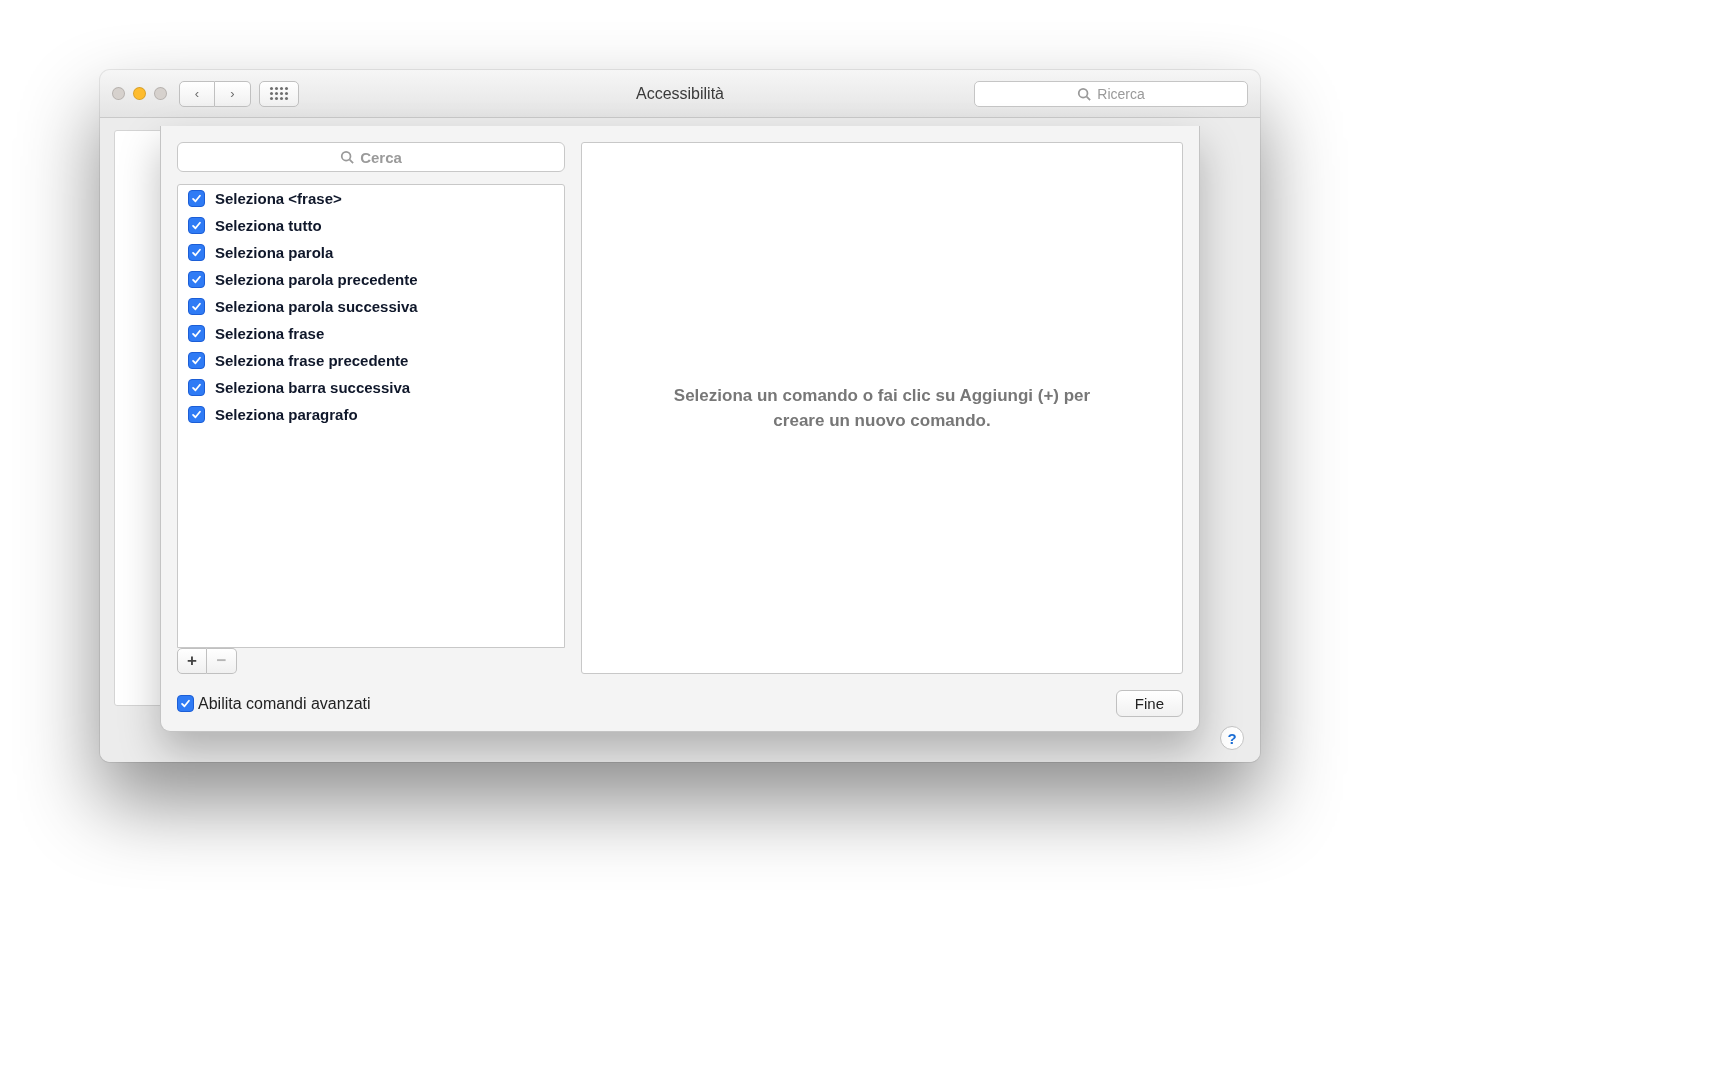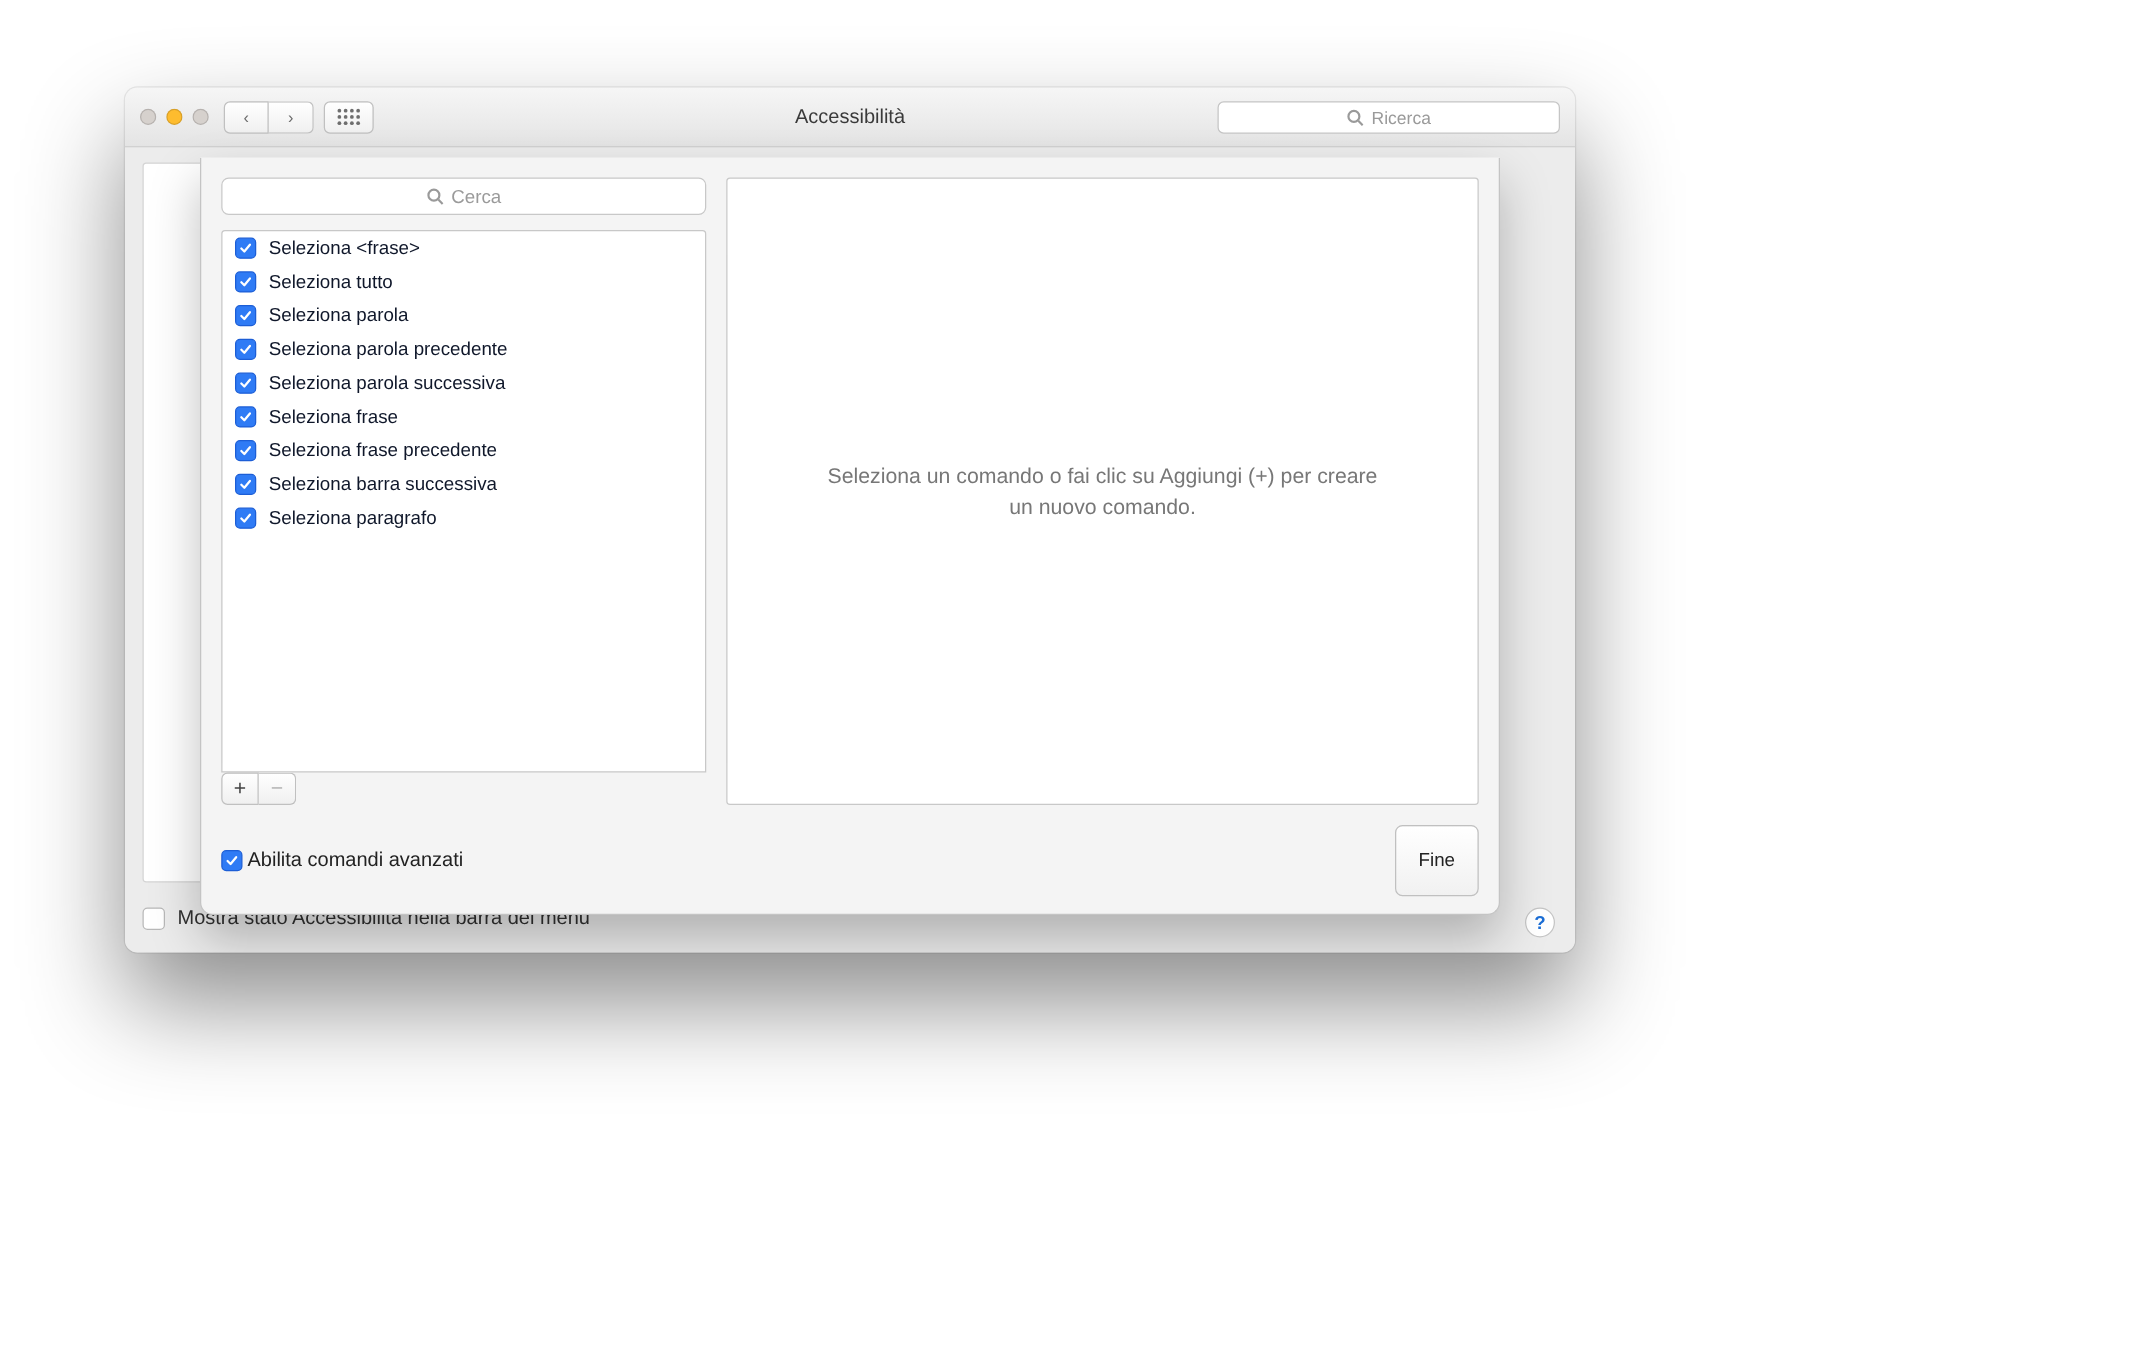--- a/index.html
+++ b/index.html
@@ -94,21 +94,21 @@
     background:#f4f4f4;
     border:1px solid #c4c4c4;
     border-top:none;
     border-radius:0 0 10px 10px;
     box-shadow: 0 20px 40px rgba(0,0,0,0.25);
     padding:16px 16px 14px 16px;
     display:flex; flex-direction:column;
   }
   .sheet-grid {
     flex:1;
-    display:flex; gap:16px;
+    display:flex; gap:16px;font-weight:bold;
   }
   .col-left { width:388px; display:flex; flex-direction:column; }
   .col-right { flex:1; }
 
   .sheet-search {
     height:30px; background:#fff; border:1px solid #c8c8c8; border-radius:6px;
     display:flex; align-items:center; justify-content:center; color:#9a9a9a; font-size:15px;
   }
   .sheet-search .mag { margin-right:6px; display:flex; }
 
@@ -150,21 +150,21 @@
   }
 
   .sheet-footer {
     margin-top:16px;
     display:flex; align-items:center;
   }
   .footer-left { display:flex; align-items:center; gap:4px; font-size:16px; color:#222; }
   .done-btn {
     margin-left:auto;
     background:linear-gradient(#ffffff,#f1f1f1); border:1px solid #c0c0c0; border-radius:6px;
-    padding:19px 18px; font-size:15px; color:#222;
+    padding:4px 18px; font-size:15px; color:#222;
   }
 
   svg.mag-svg { width:14px; height:14px; }
 </style>
 </head>
 <body>
 
 <div class="stage">
   <div class="window">
 
@@ -205,24 +205,20 @@
             <circle cx="7" cy="7" r="5"></circle>
               <line x1="11" y1="11" x2="15" y2="15"></line>
           </svg>
         </span>
         <span>Ricerca</span>
       </div>
     </div>
 
     <div class="outer-body">
       <div class="ghost-panel"></div>
-      <div class="ghost-row">
-        <div class="chk"></div>
-        <div class="txt">Mostra stato Accessibilità nella barra dei menu</div>
-      </div>
       <div class="help-btn">
         <span>?</span>
       </div>
     </div>
 
     <div class="sheet">
       <div class="sheet-grid">
         <div class="col-left">
           <div class="sheet-search">
             <span class="mag">

